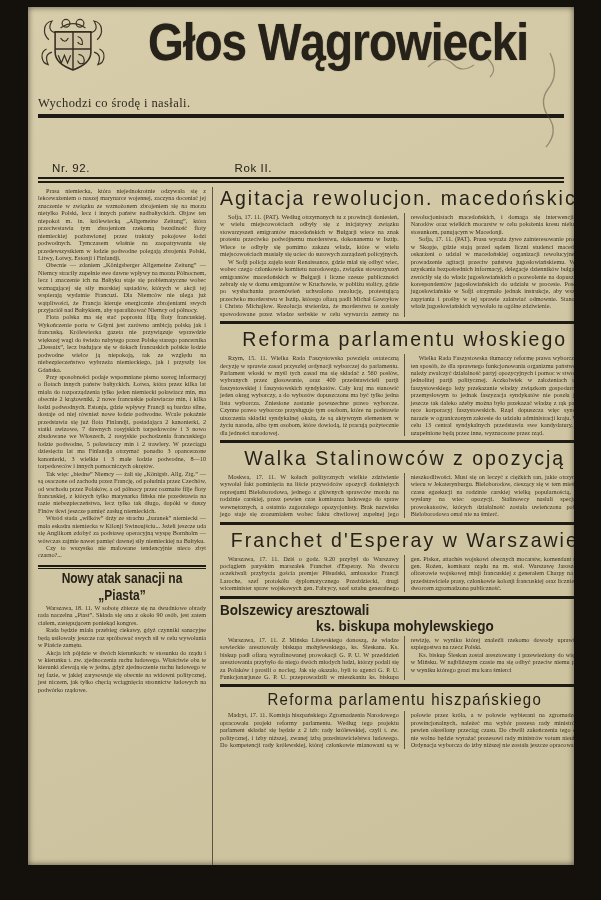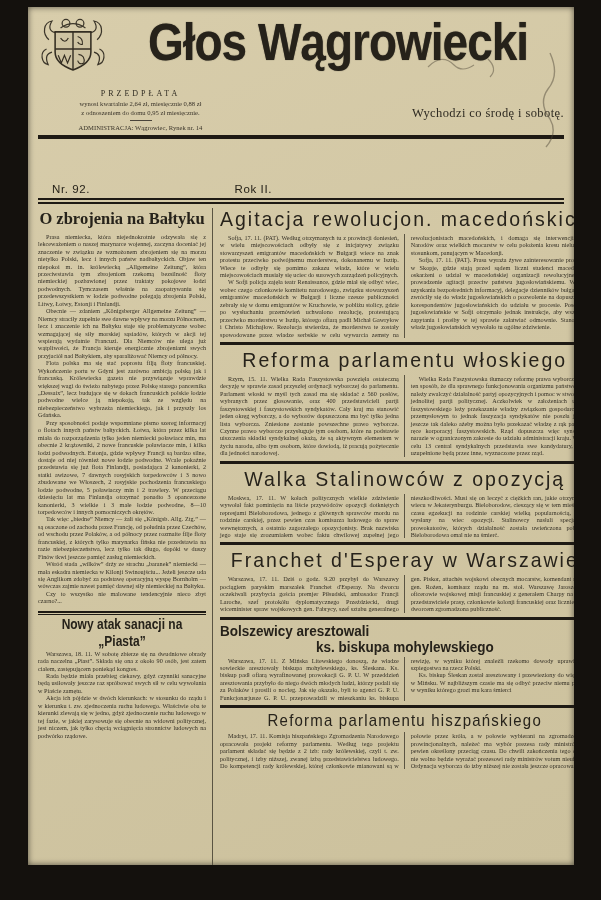--- a/index.html
+++ b/index.html
@@ -100,44 +100,36 @@
           <path d="M51,28 q7,2 6,10 q-4,1 -6,-3"></path>
           <path d="M26,52 l4,10 l4,-10 l4,10 l4,-10"></path>
           <path d="M52,51 q9,1 7,11 q-6,3 -8,-3"></path>
         </g>
       </svg>
     </div>
     <div class="title">Głos Wągrowiecki</div>
   </div>
 
   <div class="info-row">
-    <div class="info-block">
-      <div class="info-heading">PRZEDPŁATA</div>
-      <div>wynosi kwartalnie 2,64 zł, miesięcznie 0,88 zł</div>
-      <div>z odnoszeniem do domu 0,95 zł miesięcznie.</div>
-      <div class="mini-sep"></div>
-      <div>ADMINISTRACJA: Wągrowiec, Rynek nr. 14</div>
-    </div>
-    <div class="motto">Wychodzi co środę i sobotę.</div>
+    <div class="motto">Wychodzi co środę i nasłali.</div>
   </div>
 
   <div class="bar-heavy"></div>
 
   <div class="date-row">
     <div class="date-issue">Nr. 92.</div>
     <div class="date-vol">Rok II.</div>
   </div>
 
   <div class="bar-double"></div>
 
   <div class="main">
 
     <div class="col-left">
       <div>
-        <div class="headline-serif">O zbrojenia na Bałtyku</div>
         <div class="body-text">
             <p>Prasa niemiecka, która niejednokrotnie odzywała się z lekceważeniem o naszej marynarce wojennej, zaczyna doceniać jej znaczenie w związku ze wzmożonem zbrojeniem się na morzu nietylko Polski, lecz i innych państw nadbałtyckich. Objaw ten niepokoi m. in. królewiecką „Allgemeine Zeitung”, która przeciwstawia tym zbrojeniom rzekomą bezsilność floty niemieckiej pozbawionej przez traktaty pokojowe łodzi podwodnych. Tymczasem właśnie na zaopatrywaniu się przedewszystkiem w łodzie podwodne polegają zbrojenia Polski, Litwy, Łotwy, Estonji i Finlandji.</p>
             <p>Obecnie — zdaniem „Königsberger Allgemeine Zeitung” — Niemcy straciły zupełnie swe dawne wpływy na morzu Północnem, lecz i znaczenie ich na Bałtyku staje się problematyczne wobec wzmagającej się siły morskiej sąsiadów, których w akcji tej wspierają wydatnie Francuzi. Dla Niemców nie ulega już wątpliwości, że Francja kieruje energicznie zbrojeniami swych przyjaciół nad Bałtykiem, aby sparaliżować Niemcy od północy.</p>
             <p>Flota polska ma się stać poprostu filją floty francuskiej. Wykończenie portu w Gdyni jest zarówno ambicją polską jak i francuską. Królewiecka gazeta nie przywiązuje wprawdzie większej wagi do świeżo nabytego przez Polskę starego pancernika „Dessaix”, lecz budujące się w dokach francuskich polskie łodzie podwodne wielce ją niepokoją, tak ze względu na niebezpieczeństwo wybrzeża niemieckiego, jak i przyszły los Gdańska.</p>
             <p>Przy sposobności podaje wspomniane pismo szereg informacyj o flotach innych państw bałtyckich. Łotwa, która przez kilka lat miała do rozporządzenia tylko jeden niemiecki poławiacz min, ma obecnie 2 krążowniki, 2 nowe francuskie poławiacze min, i kilka łodzi podwodnych. Estonja, gdzie wpływy Francji są bardzo silne, dostaje od niej również nowe łodzie podwodne. Wcale pokaźnie przedstawia się już flota Finlandji, posiadająca 2 kanonierki, 2 statki awizowe, 7 dawnych rosyjskich torpedowców i 3 nowo zbudowane we Włoszech, 2 rosyjskie pochodzenia francuskiego łodzie podwodne, 5 poławiaczy min i 2 trawlery. W przeciągu dziesięciu lat ma Finlandja otrzymać ponadto 3 opancerzone kanonierki, 3 wielkie i 3 małe łodzie podwodne, 8—10 torpedowców i innych pomocniczych okrętów.</p>
             <p>Tak więc „biedne” Niemcy — żali się „Königsb. Allg. Ztg.” — są osaczone od zachodu przez Francję, od południa przez Czechów, od wschodu przez Polaków, a od północy przez rozmaite filje floty francuskiej, z których tylko marynarka fińska nie przedstawia na razie niebezpieczeństwa, lecz tylko tak długo, dopóki w duszy Finów tkwi jeszcze pamięć zasług niemieckich.</p>
             <p>Wśród stada „wilków” drży ze strachu „baranek” niemiecki — mała eskadra niemiecka w Kilonji Swinoujściu... Jeżeli jeszcze uda się Anglikom zdobyć za podstawę operacyjną wyspę Bornholm — wówczas zajmie nawet pamięć dawnej siły niemieckiej na Bałtyku.</p>
             <p>Czy to wszystko nie malowane tendencyjnie nieco zbyt czarno?...</p>
           </div>
       </div>

